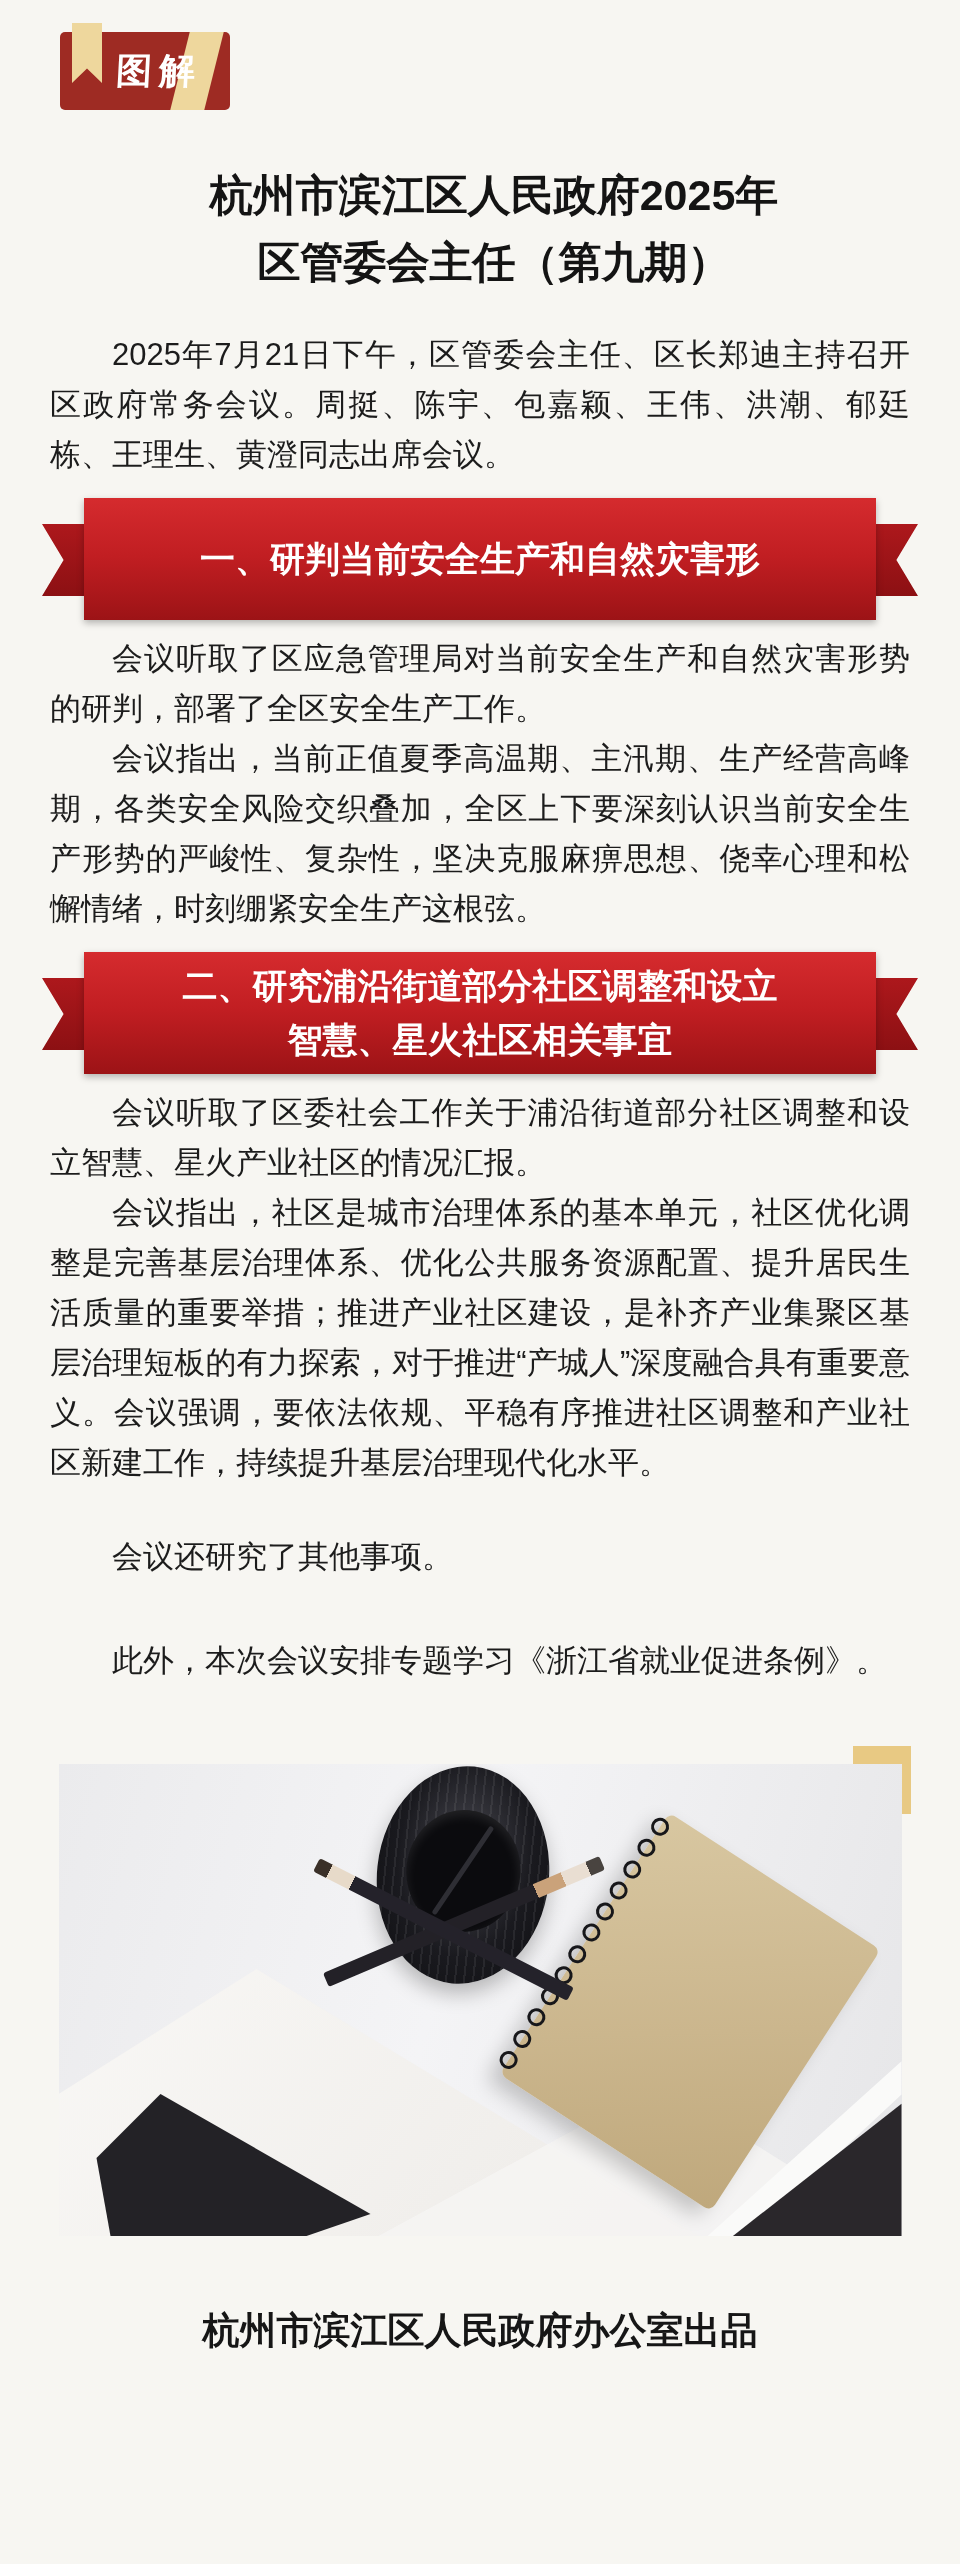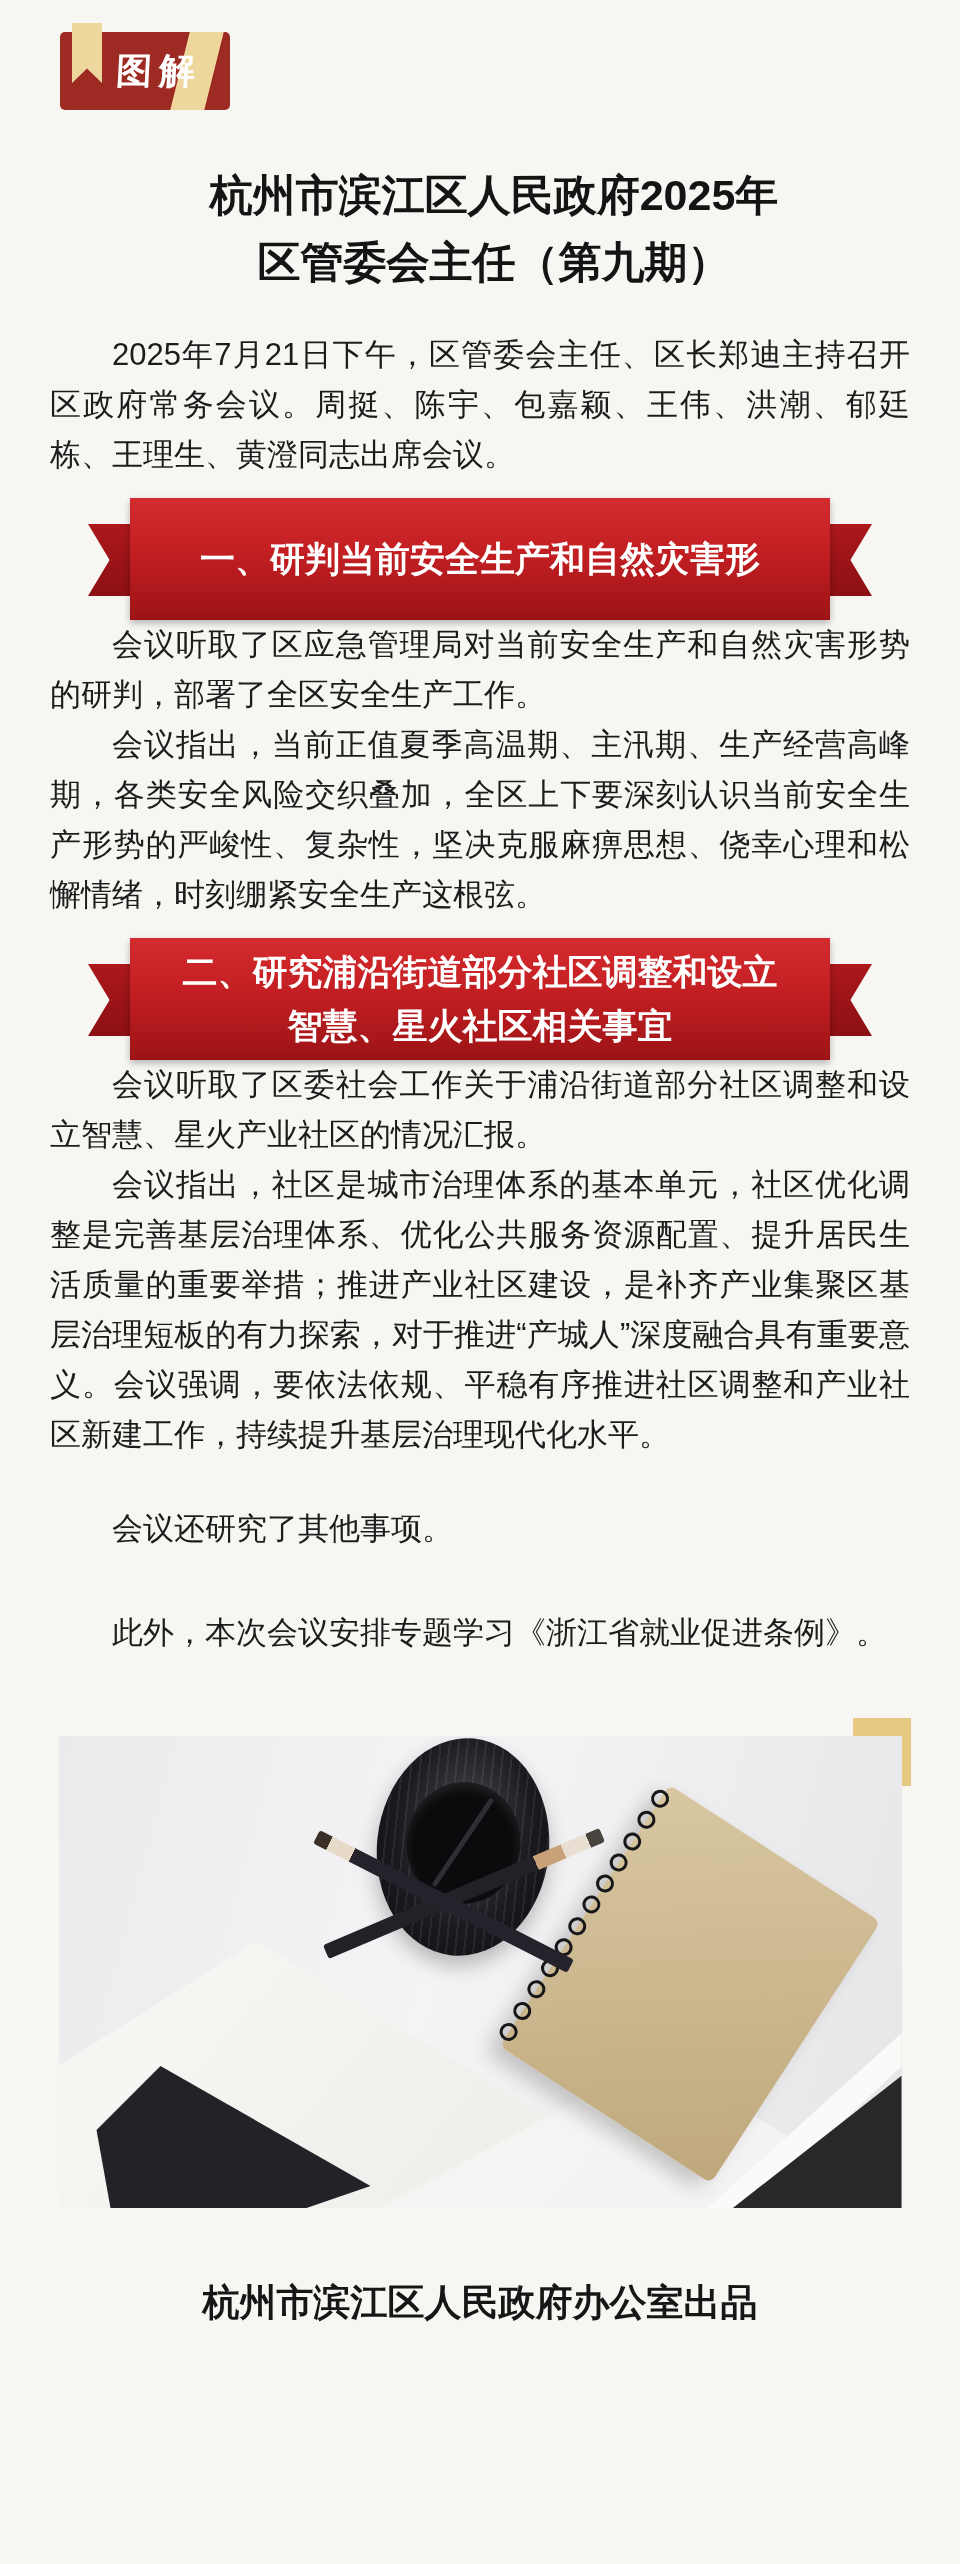--- a/index.html
+++ b/index.html
@@ -28,25 +28,25 @@
   }
   
   .title{margin-top:52px;text-align:center;font-weight:700;color:#141414;
     font-size:43px;line-height:67px;padding-left:28px;}
   
   .para{
     width:860px;margin:0 auto;font-size:31px;line-height:50px;font-weight:500;
     text-align:justify;text-indent:2em;color:#1c1c1c;
   }
   .para.first{margin-top:34px;}
-  .para.mt{margin-top:0;}
+  .para.mt{margin-top:14px;}
   .para.gap1{margin-top:44px;}
   .para.gap2{margin-top:54px;}
   
-  .ribbon{position:relative;width:700px;margin:18px auto 0;height:122px;}
+  .ribbon{position:relative;width:792px;margin:18px auto 0;height:122px;}
   .ribbon .tail{position:absolute;top:26px;width:72px;height:72px;z-index:1;
     background:linear-gradient(180deg,#ad181c,#8c1013);}
   .ribbon .tail.left{left:-42px;clip-path:polygon(0 0,100% 0,100% 100%,0 100%,30% 50%);}
   .ribbon .tail.right{right:-42px;clip-path:polygon(0 0,100% 0,70% 50%,100% 100%,0 100%);}
   .ribbon .band{
     position:relative;z-index:2;height:100%;box-sizing:border-box;
     background:linear-gradient(180deg,#d52b2e 0%,#c11e22 48%,#9c1316 100%);
     box-shadow:0 3px 7px rgba(0,0,0,.28);
     display:flex;flex-direction:column;justify-content:center;
     color:#fff;text-align:center;font-weight:700;font-size:35px;line-height:54px;

